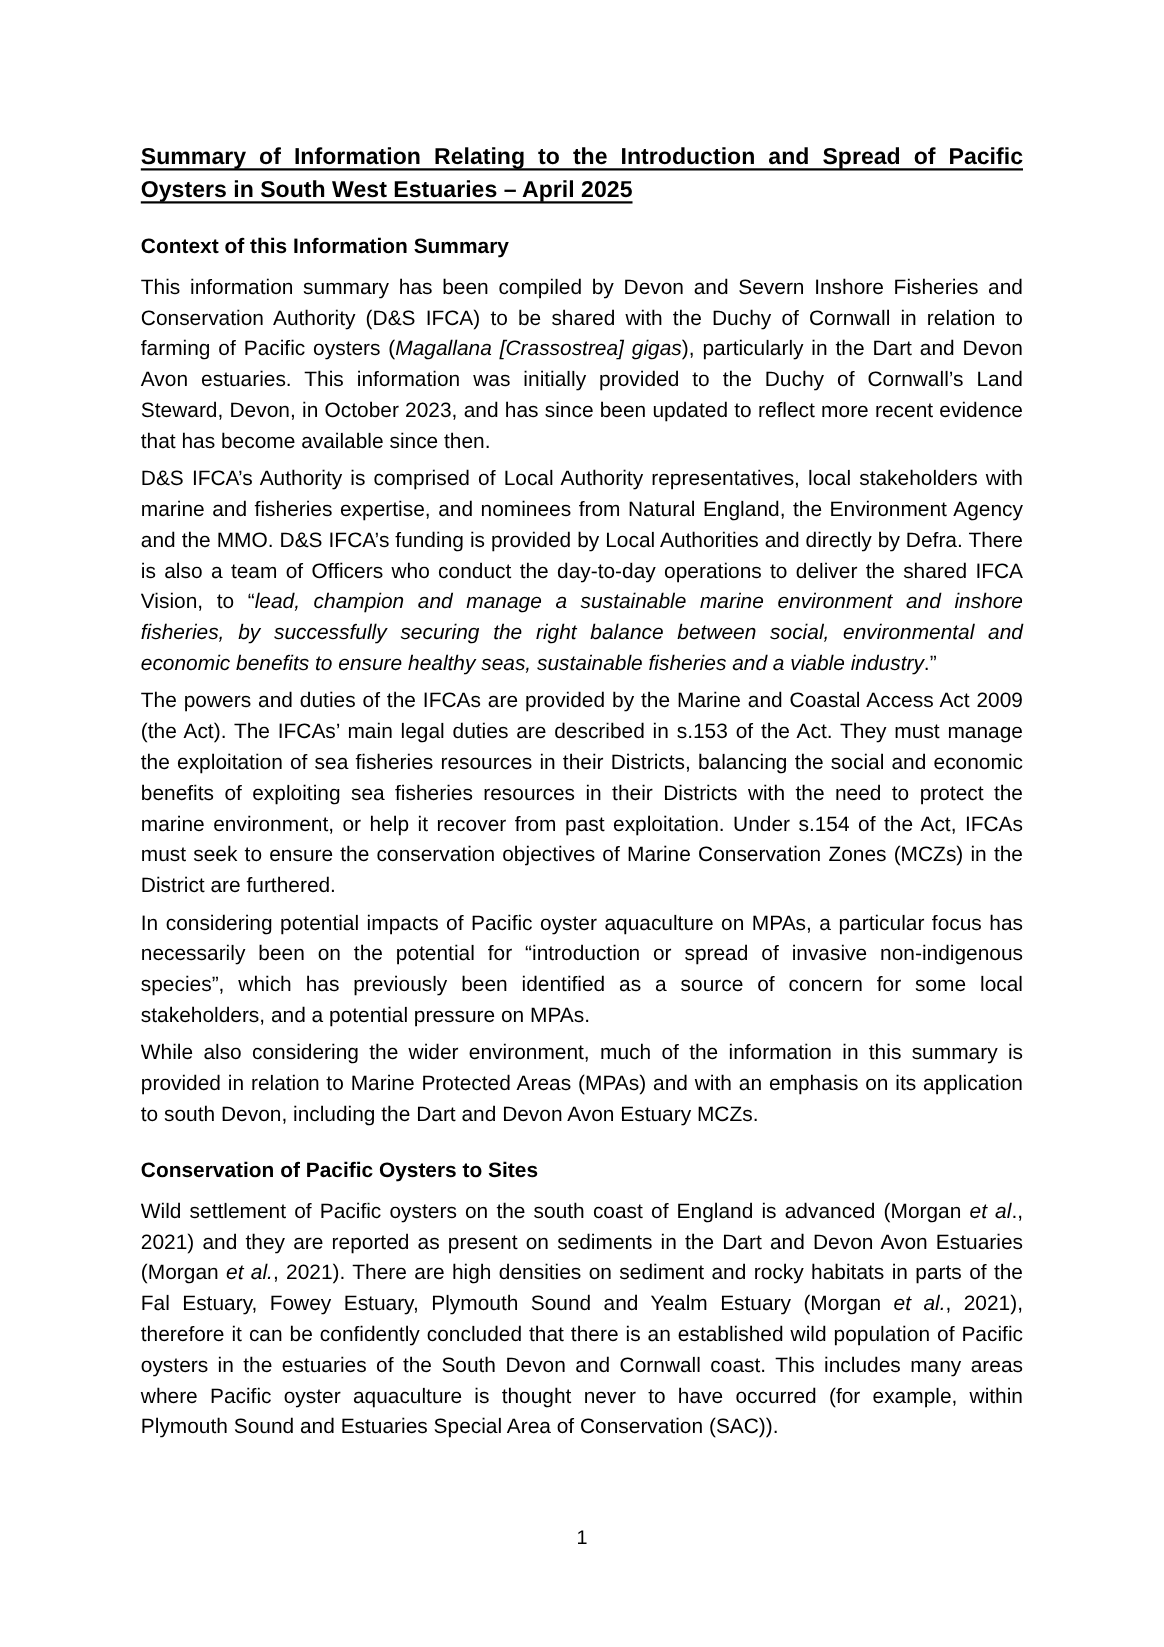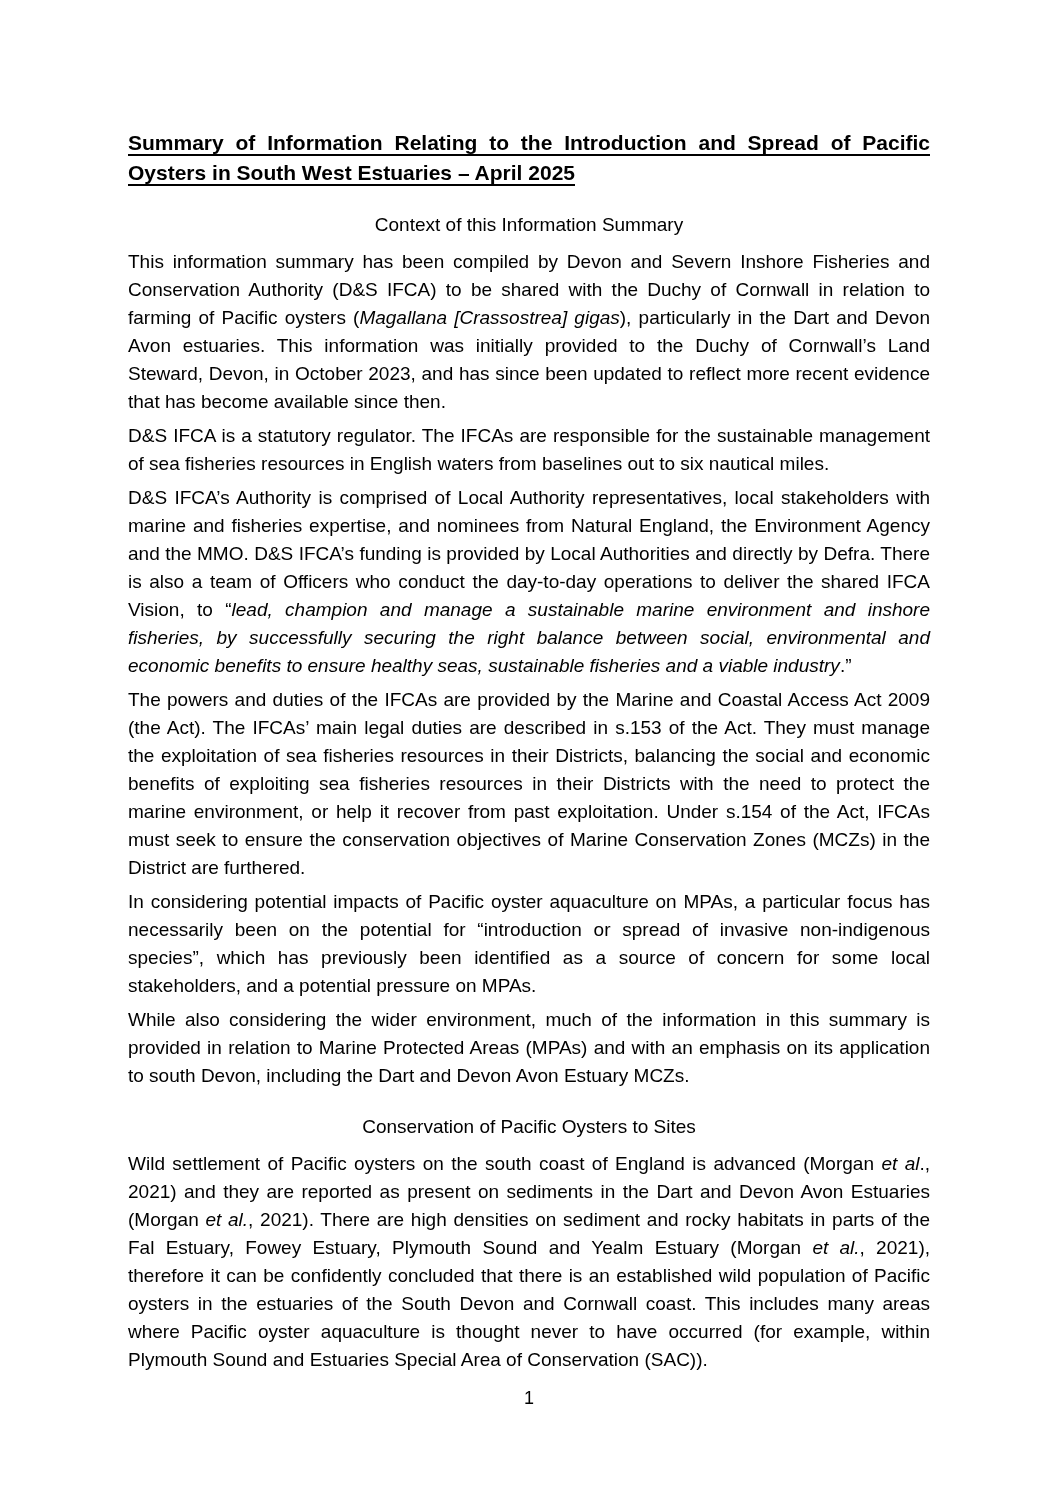--- a/index.html
+++ b/index.html
@@ -27,24 +27,23 @@
     font-weight: bold;
     line-height: 30px;
     text-align: justify;
     text-decoration: underline;
     text-decoration-thickness: 2px;
     text-underline-offset: 4px;
     margin: 0;
   }
   .section-heading {
     font-size: 19px;
-    font-weight: normal;
+    font-weight: bold;
     line-height: 28px;
     margin: 23px 0 9px 0;
-    text-align: center;
   }
   .para {
     font-size: 19px;
     line-height: 28px;
     text-align: justify;
     margin: 0 0 6px 0;
   }
   .para i {
     font-style: italic;
   }
@@ -63,21 +62,20 @@
 
 <div class="page">
   <div class="content">
 
     <h1 class="doc-title">Summary of Information Relating to the Introduction and Spread of Pacific Oysters in South West Estuaries – April 2025</h1>
 
     <h2 class="section-heading">Context of this Information Summary</h2>
 
     <p class="para"><span>This information summary has been compiled by Devon and Severn Inshore Fisheries and Conservation Authority (D&amp;S IFCA) to be shared with the Duchy of Cornwall in relation to farming of Pacific oysters (</span><i>Magallana [Crassostrea] gigas</i><span>), particularly in the Dart and Devon Avon estuaries. This information was initially provided to the Duchy of Cornwall’s Land Steward, Devon, in October 2023, and has since been updated to reflect more recent evidence that has become available since then.</span></p>
 
-    <p class="para"><span>D&amp;S IFCA is a statutory regulator. The IFCAs are responsible for the sustainable management of sea fisheries resources in English waters from baselines out to six nautical miles.</span></p>
 
     <p class="para"><span>D&amp;S IFCA’s Authority is comprised of Local Authority representatives, local stakeholders with marine and fisheries expertise, and nominees from Natural England, the Environment Agency and the MMO. D&amp;S IFCA’s funding is provided by Local Authorities and directly by Defra. There is also a team of Officers who conduct the day-to-day operations to deliver the shared IFCA Vision, to “</span><i>lead, champion and manage a sustainable marine environment and inshore fisheries, by successfully securing the right balance between social, environmental and economic benefits to ensure healthy seas, sustainable fisheries and a viable industry</i><span>.”</span></p>
 
     <p class="para"><span>The powers and duties of the IFCAs are provided by the Marine and Coastal Access Act 2009 (the Act). The IFCAs’ main legal duties are described in s.153 of the Act. They must manage the exploitation of sea fisheries resources in their Districts, balancing the social and economic benefits of exploiting sea fisheries resources in their Districts with the need to protect the marine environment, or help it recover from past exploitation. Under s.154 of the Act, IFCAs must seek to ensure the conservation objectives of Marine Conservation Zones (MCZs) in the District are furthered.</span></p>
 
     <p class="para"><span>In considering potential impacts of Pacific oyster aquaculture on MPAs, a particular focus has necessarily been on the potential for “introduction or spread of invasive non-indigenous species”, which has previously been identified as a source of concern for some local stakeholders, and a potential pressure on MPAs.</span></p>
 
     <p class="para"><span>While also considering the wider environment, much of the information in this summary is provided in relation to Marine Protected Areas (MPAs) and with an emphasis on its application to south Devon, including the Dart and Devon Avon Estuary MCZs.</span></p>
 
     <h2 class="section-heading">Conservation of Pacific Oysters to Sites</h2>

